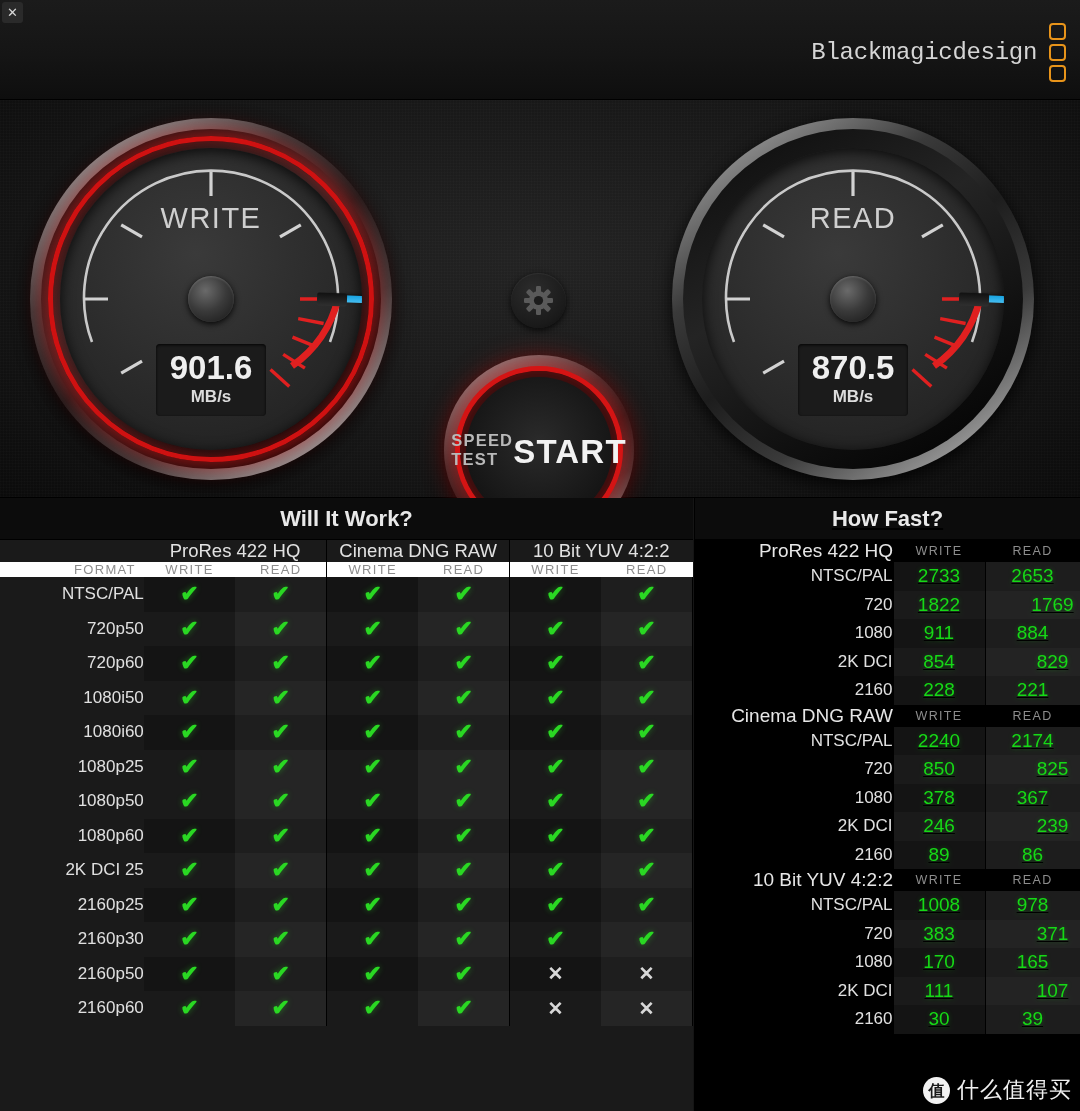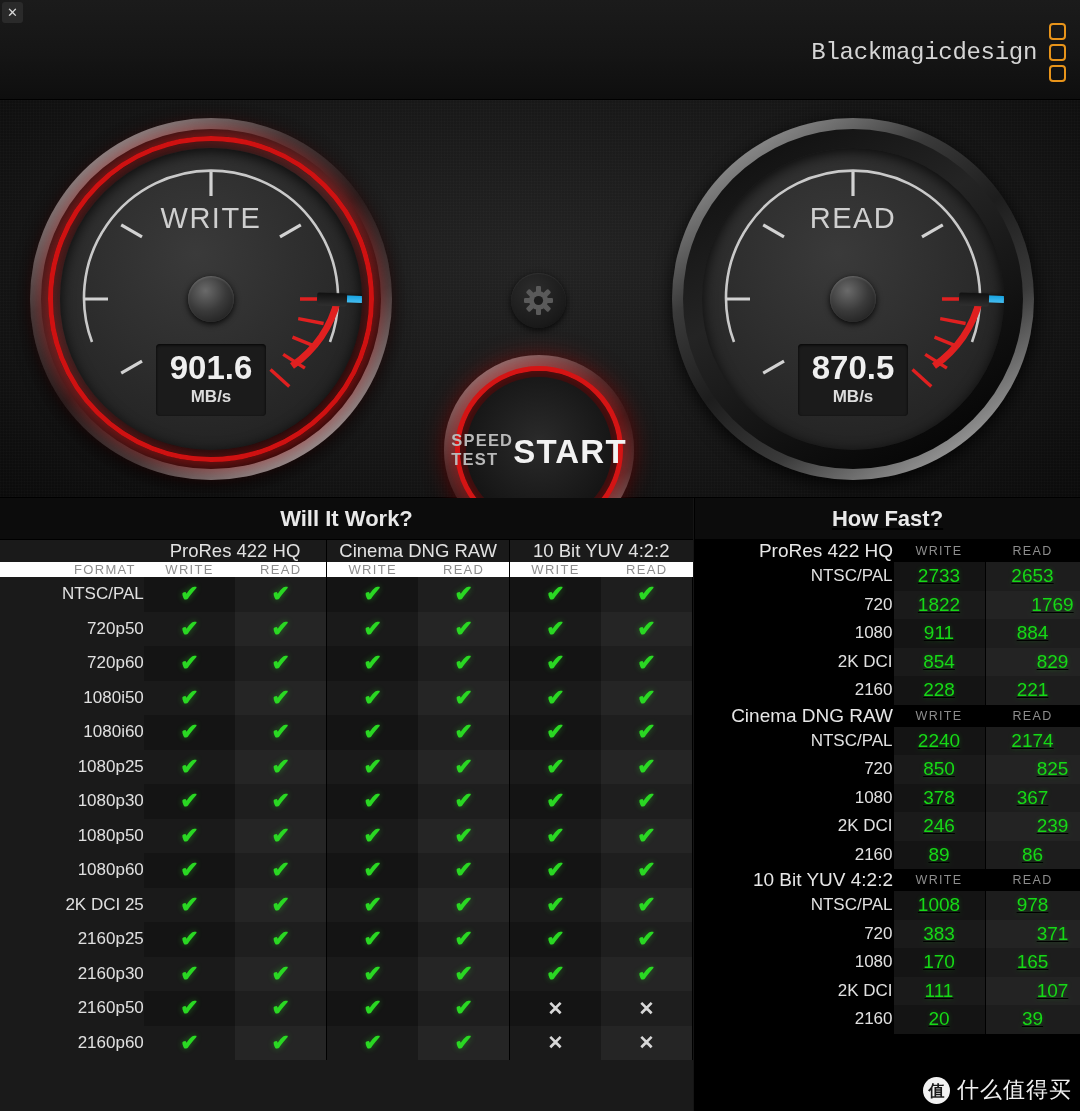--- a/index.html
+++ b/index.html
@@ -405,29 +405,20 @@
             </tr>
             <tr class="alt">
               <td class="fmtcell">1080p25</td>
               <td class="mark c0"><span class="ok">✔</span></td>
               <td class="mark c1"><span class="ok">✔</span></td>
               <td class="mark c0 bsep"><span class="ok">✔</span></td>
               <td class="mark c1"><span class="ok">✔</span></td>
               <td class="mark c0 bsep"><span class="ok">✔</span></td>
               <td class="mark c1 rsep"><span class="ok">✔</span></td>
             </tr>
-            <tr class="">
-              <td class="fmtcell">1080p30</td>
-              <td class="mark c0"><span class="ok">✔</span></td>
-              <td class="mark c1"><span class="ok">✔</span></td>
-              <td class="mark c0 bsep"><span class="ok">✔</span></td>
-              <td class="mark c1"><span class="ok">✔</span></td>
-              <td class="mark c0 bsep"><span class="ok">✔</span></td>
-              <td class="mark c1 rsep"><span class="ok">✔</span></td>
-            </tr>
             <tr class="alt">
               <td class="fmtcell">1080p50</td>
               <td class="mark c0"><span class="ok">✔</span></td>
               <td class="mark c1"><span class="ok">✔</span></td>
               <td class="mark c0 bsep"><span class="ok">✔</span></td>
               <td class="mark c1"><span class="ok">✔</span></td>
               <td class="mark c0 bsep"><span class="ok">✔</span></td>
               <td class="mark c1 rsep"><span class="ok">✔</span></td>
             </tr>
             <tr class="">
@@ -579,21 +570,21 @@
               <td class="num n0 vsep">170</td>
               <td class="num n1 vsep vsep-r">165</td>
             </tr>
             <tr class="alt2">
               <td class="res">2K DCI</td>
               <td class="num n0 vsep">111</td>
               <td class="num n1 vsep vsep-r">107</td>
             </tr>
             <tr class="">
               <td class="res">2160</td>
-              <td class="num n0 vsep">20</td>
+              <td class="num n0 vsep">30</td>
               <td class="num n1 vsep vsep-r">39</td>
             </tr>
           </tbody>
       </table>
     </div>
   </div>
 
   <div class="watermark">
     <div class="wmlogo">值</div>
     <div class="wmtext">什么值得买</div>

